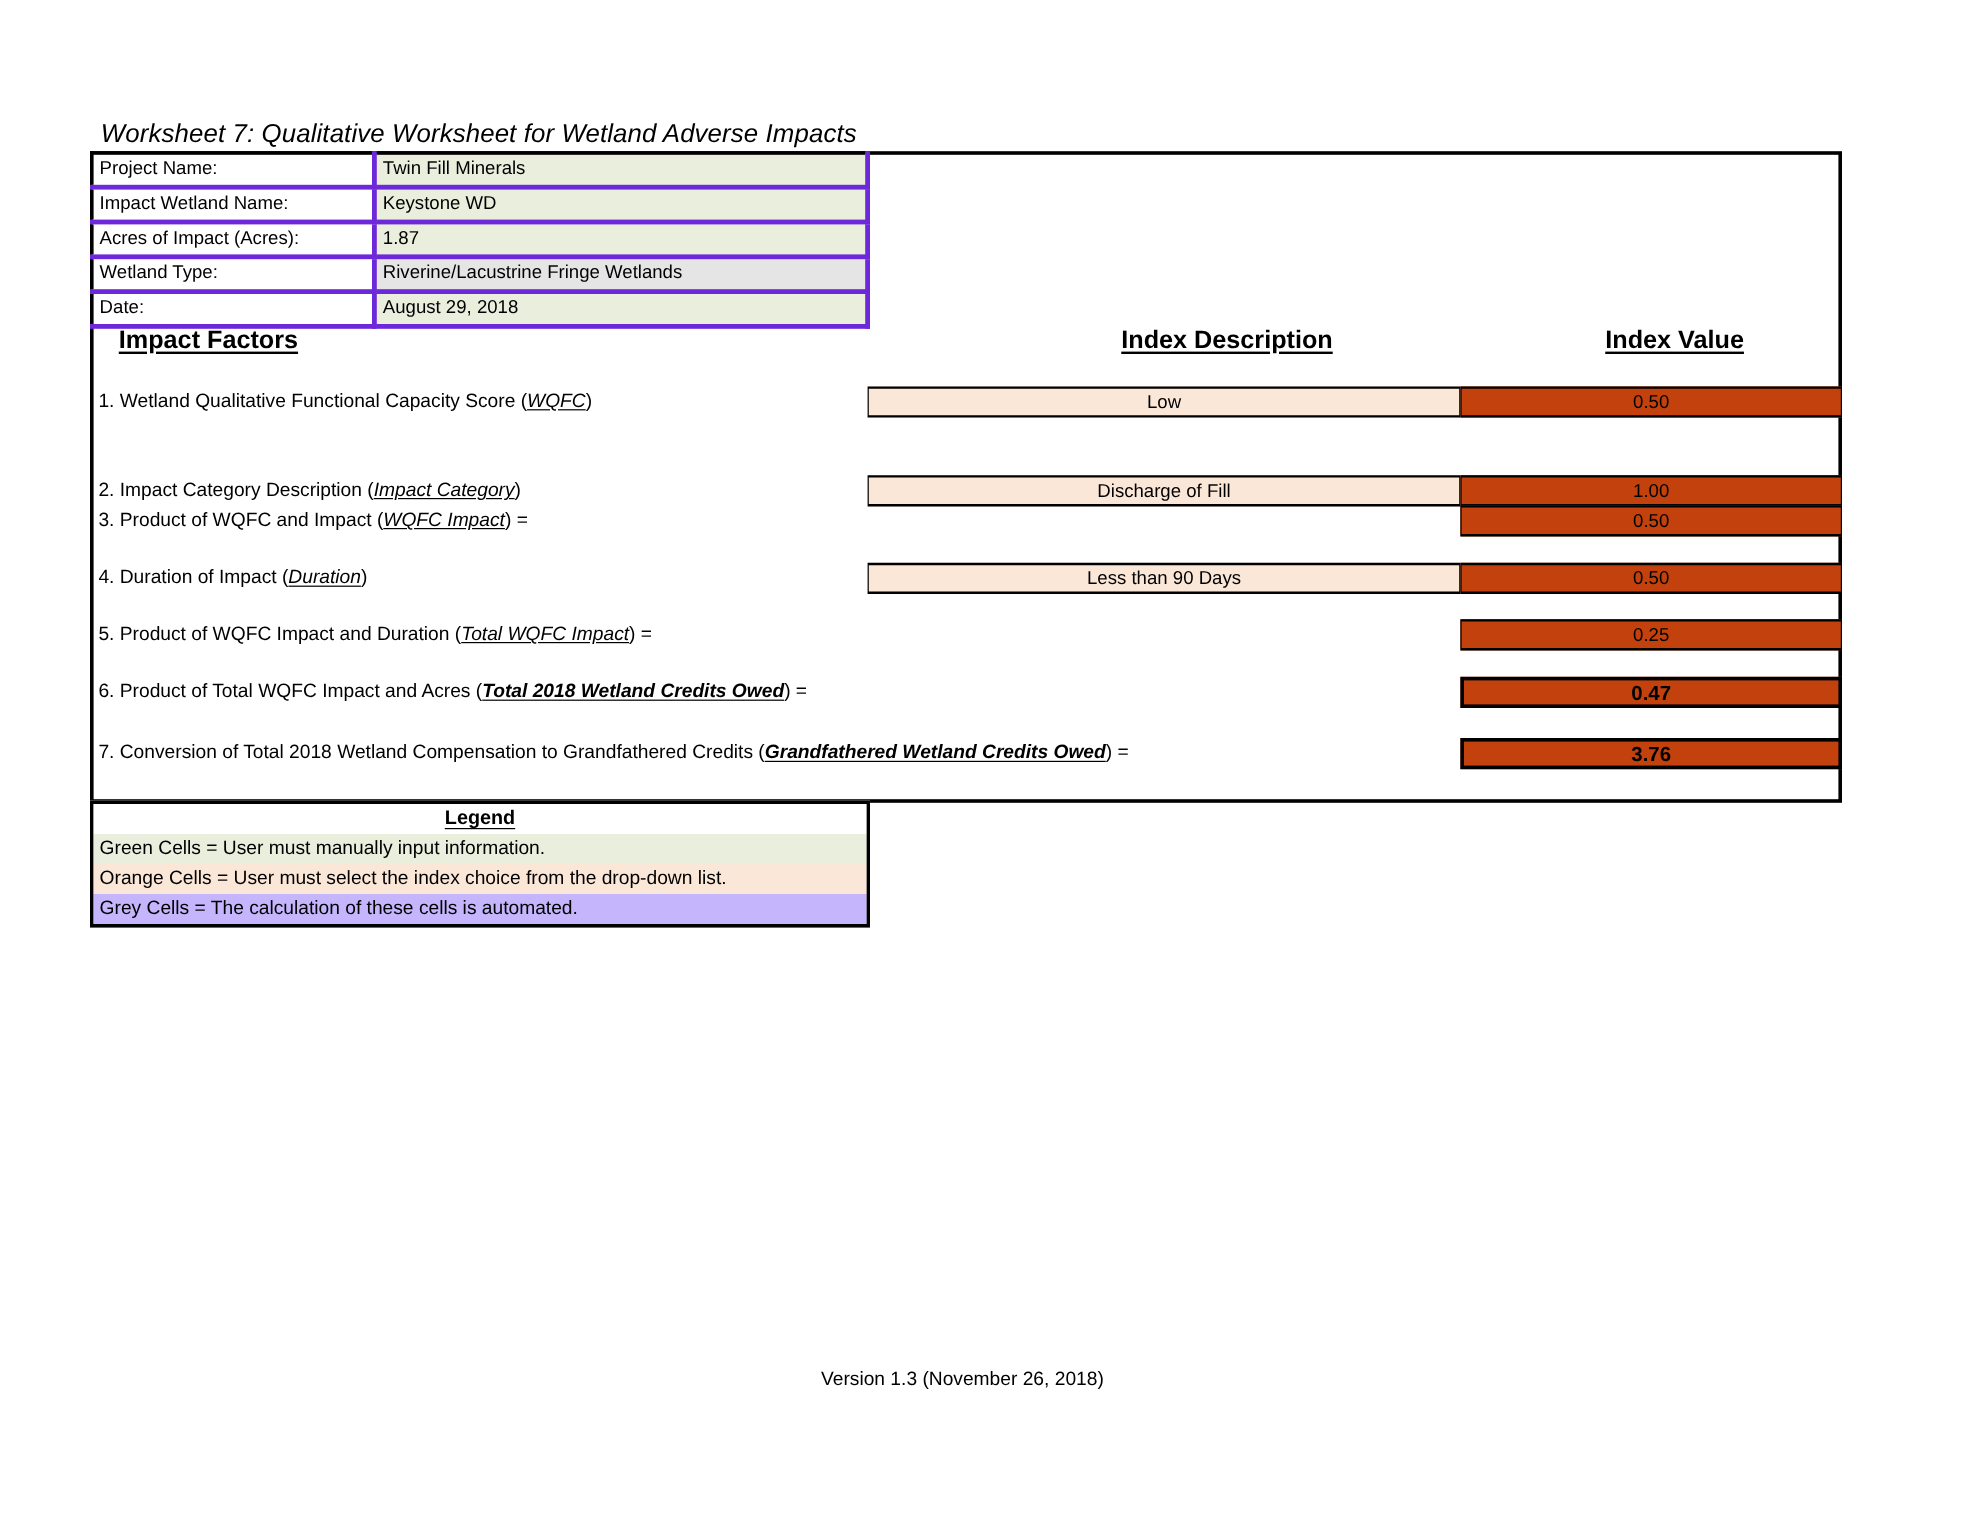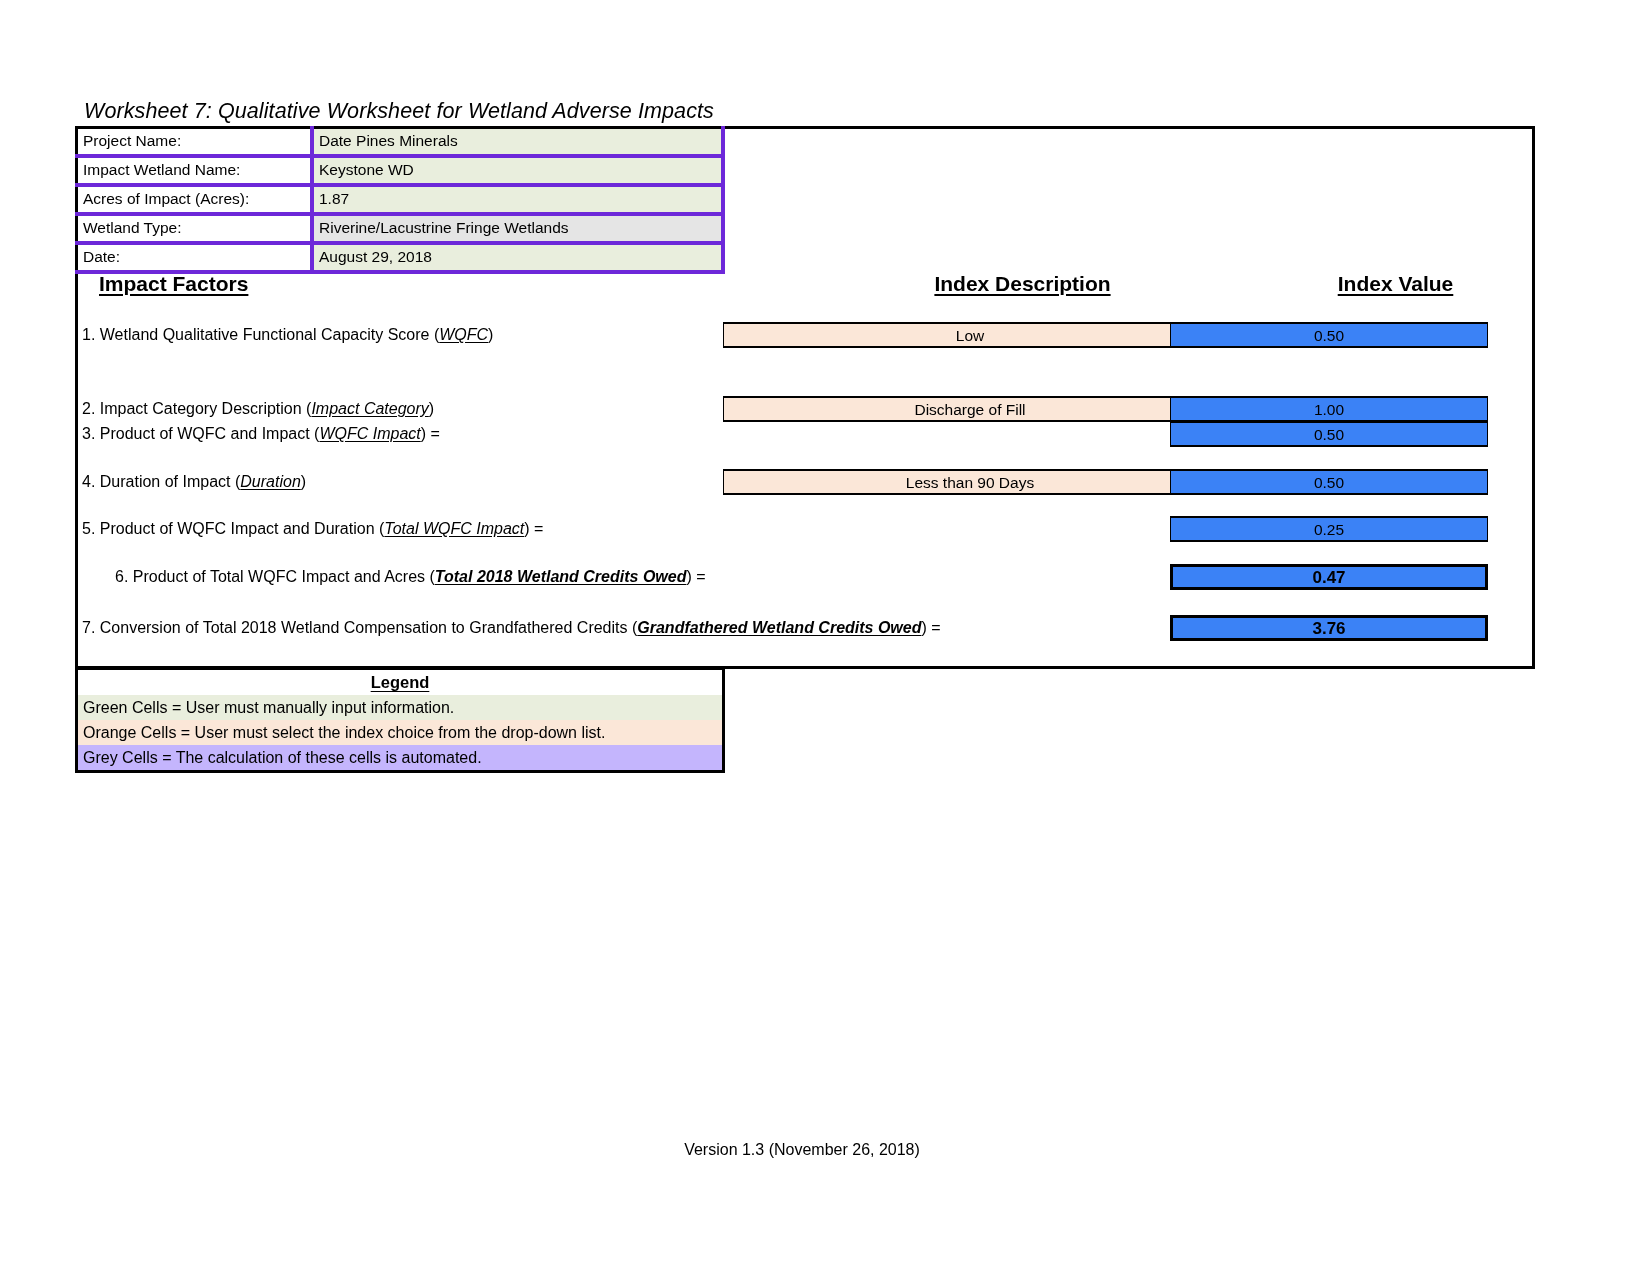--- a/index.html
+++ b/index.html
@@ -101,26 +101,26 @@
     border: 1px solid #000000;
     border-top: 2px solid #000000;
     border-bottom: 2px solid #000000;
     font-size: 15.5px;
     line-height: 23px;
     text-align: center;
     white-space: nowrap;
   }
   .value-cell {
     position: absolute;
-    left: 1170px;
+    left: 1217px;
     top: 0;
     width: 318px;
     height: 26px;
     box-sizing: border-box;
-    background: #3b82f6;
+    background: #c2410c;
     border-top: 2px solid #000000;
     border-bottom: 2px solid #000000;
     border-left: 1px solid #000000;
     border-right: 1px solid #000000;
     font-size: 15.5px;
     line-height: 23px;
     text-align: center;
     white-space: nowrap;
   }
   .value-cell.bold { font-weight: bold; font-size: 17px; border: 3px solid #000000; line-height: 21px; }
@@ -170,21 +170,21 @@
 <body>
 
 <div id="worksheet-title">Worksheet 7:  Qualitative Worksheet for Wetland Adverse Impacts</div>
 
 <div id="main-box"></div>
 
 <table id="info-table">
   <tbody id="info-tbody">
       <tr>
         <td class="lbl">Project Name:</td>
-        <td class="val-green">Date Pines Minerals</td>
+        <td class="val-green">Twin Fill Minerals</td>
       </tr>
       <tr>
         <td class="lbl">Impact Wetland Name:</td>
         <td class="val-green">Keystone WD</td>
       </tr>
       <tr>
         <td class="lbl">Acres of Impact (Acres):</td>
         <td class="val-green">1.87</td>
       </tr>
       <tr>
@@ -220,21 +220,21 @@
     <div class="factor-row" style="top: 469px;">
       <div class="factor-label">4. Duration of Impact (<i>Duration</i>)</div>
       <div class="desc-cell">Less than 90 Days</div>
       <div class="value-cell">0.50</div>
     </div>
     <div class="factor-row" style="top: 516px;">
       <div class="factor-label">5. Product of WQFC Impact and Duration (<i>Total WQFC Impact</i>) =</div>
       <div class="value-cell">0.25</div>
     </div>
     <div class="factor-row" style="top: 564px;">
-      <div class="factor-label" style="font-weight: normal; margin-left: 33px;">6. Product of Total WQFC Impact and Acres (<b><i>Total 2018 Wetland Credits Owed</i></b>) =</div>
+      <div class="factor-label" style="font-weight: normal;">6. Product of Total WQFC Impact and Acres (<b><i>Total 2018 Wetland Credits Owed</i></b>) =</div>
       <div class="value-cell bold">0.47</div>
     </div>
     <div class="factor-row" style="top: 615px; padding-left: 41px;">
       <div class="factor-label" style="font-weight: normal;">7. Conversion of Total 2018 Wetland Compensation to Grandfathered Credits (<b><i>Grandfathered Wetland Credits Owed</i></b>) =</div>
       <div class="value-cell bold">3.76</div>
     </div>
   </div>
 
 <div id="legend-box">
   <div id="legend-title">Legend</div>

